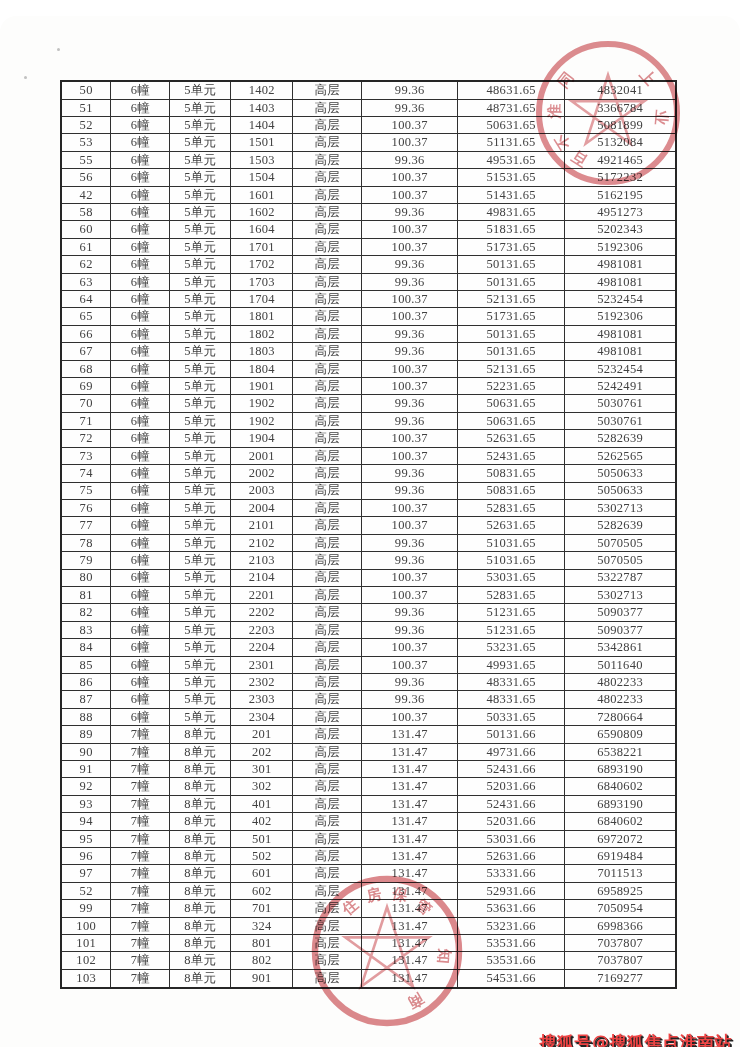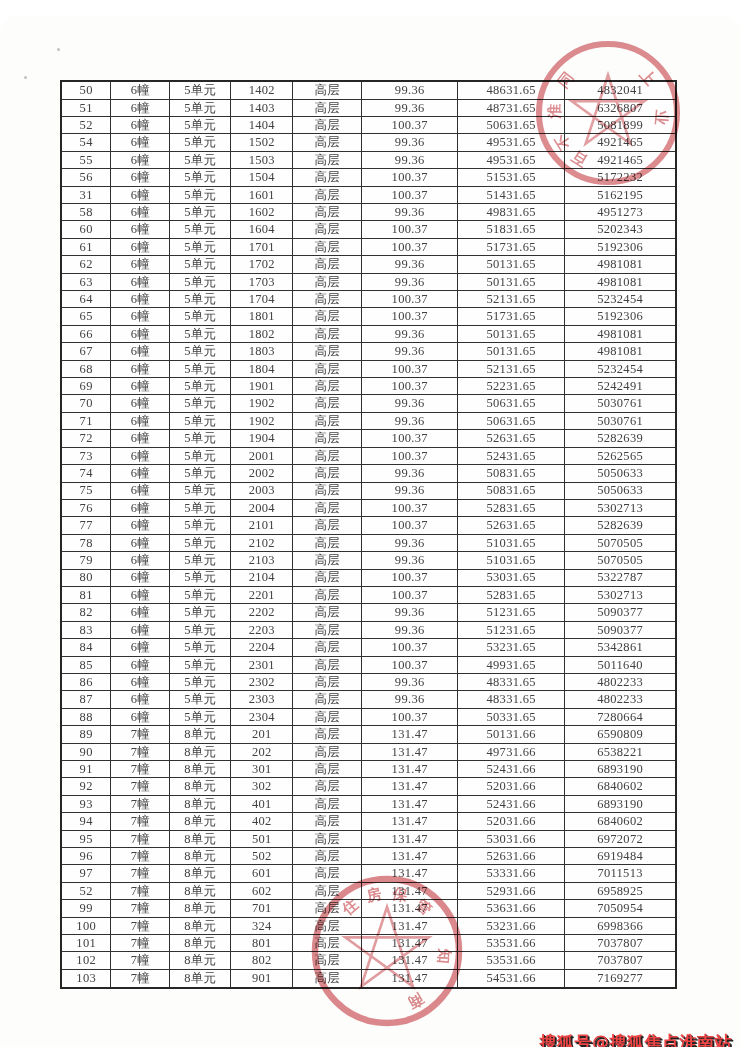--- a/index.html
+++ b/index.html
@@ -96,64 +96,64 @@
           <td>4832041</td>
         </tr>
         <tr>
           <td>51</td>
           <td>6幢</td>
           <td>5单元</td>
           <td>1403</td>
           <td>高层</td>
           <td>99.36</td>
           <td>48731.65</td>
-          <td>6326807</td>
+          <td>3366784</td>
         </tr>
         <tr>
           <td>52</td>
           <td>6幢</td>
           <td>5单元</td>
           <td>1404</td>
           <td>高层</td>
           <td>100.37</td>
           <td>50631.65</td>
           <td>5081899</td>
         </tr>
         <tr>
-          <td>54</td>
-          <td>6幢</td>
-          <td>5单元</td>
-          <td>1502</td>
+          <td>53</td>
+          <td>6幢</td>
+          <td>5单元</td>
+          <td>1501</td>
+          <td>高层</td>
+          <td>100.37</td>
+          <td>51131.65</td>
+          <td>5132084</td>
+        </tr>
+        <tr>
+          <td>55</td>
+          <td>6幢</td>
+          <td>5单元</td>
+          <td>1503</td>
           <td>高层</td>
           <td>99.36</td>
           <td>49531.65</td>
           <td>4921465</td>
         </tr>
         <tr>
-          <td>55</td>
-          <td>6幢</td>
-          <td>5单元</td>
-          <td>1503</td>
-          <td>高层</td>
-          <td>99.36</td>
-          <td>49531.65</td>
-          <td>4921465</td>
-        </tr>
-        <tr>
           <td>56</td>
           <td>6幢</td>
           <td>5单元</td>
           <td>1504</td>
           <td>高层</td>
           <td>100.37</td>
           <td>51531.65</td>
           <td>5172232</td>
         </tr>
         <tr>
-          <td>31</td>
+          <td>42</td>
           <td>6幢</td>
           <td>5单元</td>
           <td>1601</td>
           <td>高层</td>
           <td>100.37</td>
           <td>51431.65</td>
           <td>5162195</td>
         </tr>
         <tr>
           <td>58</td>

